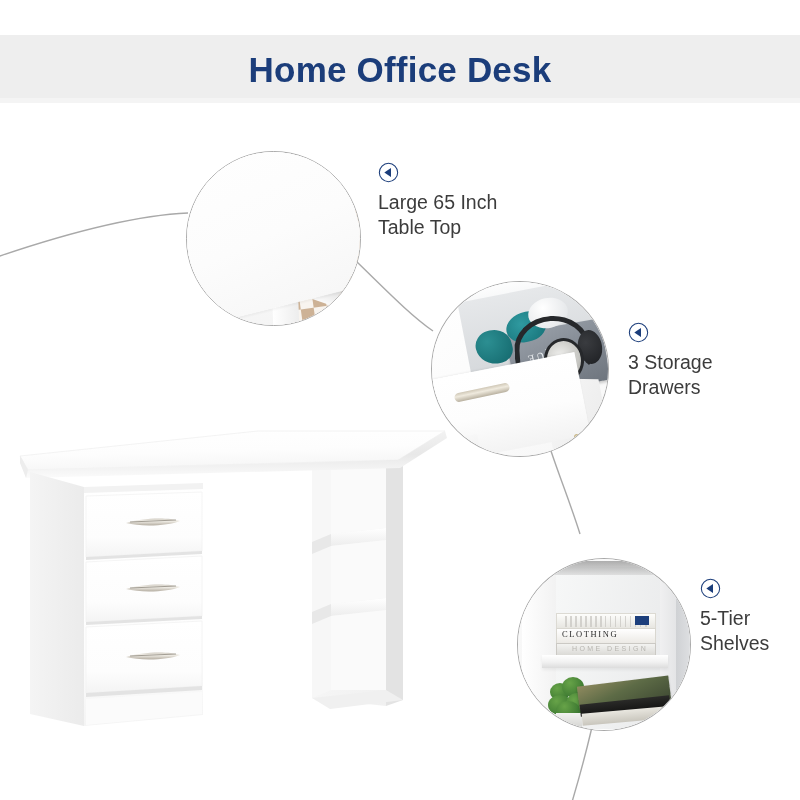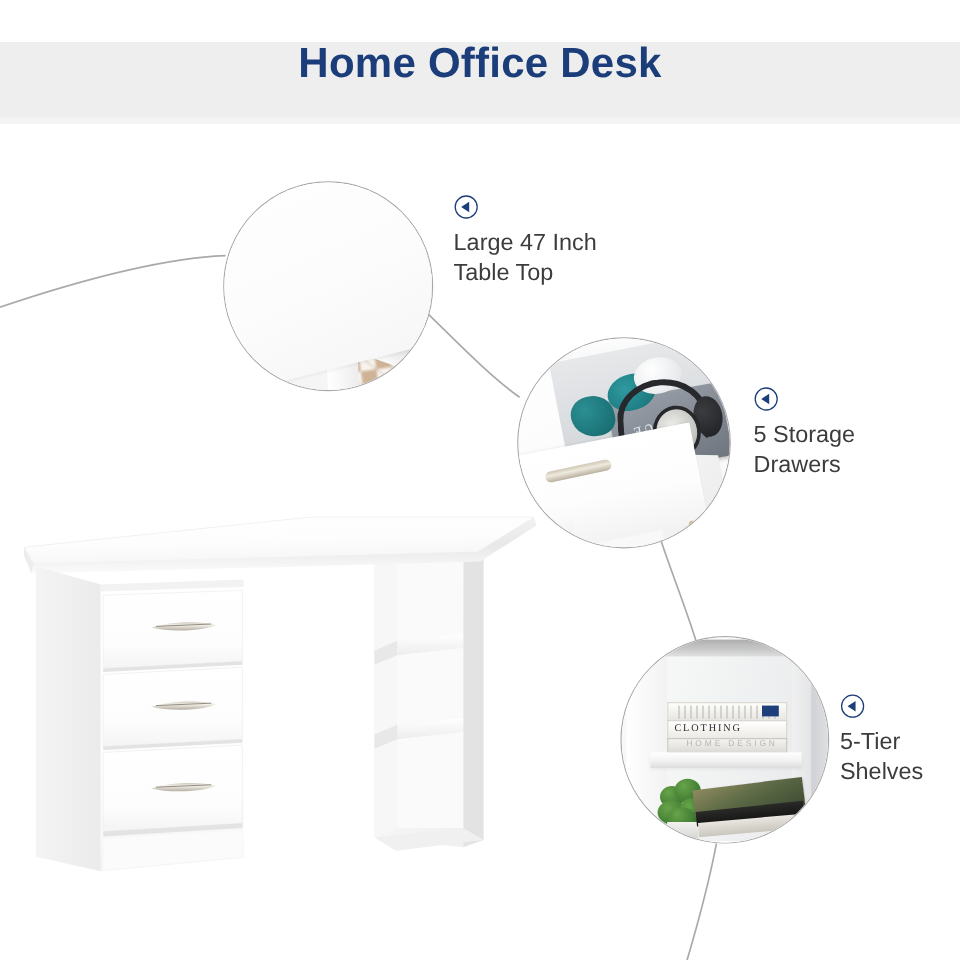--- a/index.html
+++ b/index.html
@@ -21,20 +21,21 @@
 
   
   #title-banner {
     position: absolute;
     left: 0;
     top: 35px;
     width: 800px;
     height: 68px;
     background: #eeeeee;
     display: flex;
+    align-items: center;
     justify-content: center;
   }
   #title-banner .sub {
     position: absolute;
     left: 0; bottom: 0; width: 100%; height: 5px;
     background: #f4f4f4;
   }
   #page-title {
     position: relative;
     font-size: 35px;
@@ -77,21 +78,21 @@
   .zoom-circle {
     position: absolute;
     border-radius: 50%;
     border: 1.3px solid #a9a9a9;
     overflow: hidden;
     background: #fdfdfd;
     box-sizing: border-box;
   }
   #circle-tabletop { left: 186px; top: 151px; width: 175px; height: 175px; }
   #circle-drawer   { left: 431px; top: 281px; width: 178px; height: 176px; }
-  #circle-shelves  { left: 517px; top: 530px; width: 174px; height: 173px; text-align: right; }
+  #circle-shelves  { left: 517px; top: 558px; width: 174px; height: 173px; text-align: right; }
   .zoom-circle .scene { position: absolute; inset: 0; }
 
   
   .c1-bg {
     position: absolute; inset: 0;
     background:
       linear-gradient(160deg, #ffffff 0%, #fbfbfb 55%, #f2f2f2 100%);
   }
   .c1-checker {
     position: absolute;
@@ -545,30 +546,30 @@
         <div class="c3-lb3"></div>
       </div>
     </div>
   </div>
 
   <div class="callout" id="callout-1">
     <svg class="arrow-icon" viewBox="0 0 22 22">
       <circle cx="11" cy="11" r="9.6" fill="#ffffff" stroke="#1b3d7a" stroke-width="1.1"></circle>
       <polygon points="13.6,6.4 13.6,15.6 6.6,11" fill="#1b3d7a"></polygon>
     </svg>
-    <div class="label">Large 47 Inch
+    <div class="label">Large 65 Inch
 Table Top</div>
   </div>
 
   <div class="callout" id="callout-2">
     <svg class="arrow-icon" viewBox="0 0 22 22">
       <circle cx="11" cy="11" r="9.6" fill="#ffffff" stroke="#1b3d7a" stroke-width="1.1"></circle>
       <polygon points="13.6,6.4 13.6,15.6 6.6,11" fill="#1b3d7a"></polygon>
     </svg>
-    <div class="label">5 Storage
+    <div class="label">3 Storage
 Drawers</div>
   </div>
 
   <div class="callout" id="callout-3">
     <svg class="arrow-icon" viewBox="0 0 22 22">
       <circle cx="11" cy="11" r="9.6" fill="#ffffff" stroke="#1b3d7a" stroke-width="1.1"></circle>
       <polygon points="13.6,6.4 13.6,15.6 6.6,11" fill="#1b3d7a"></polygon>
     </svg>
     <div class="label">5-Tier
 Shelves</div>

